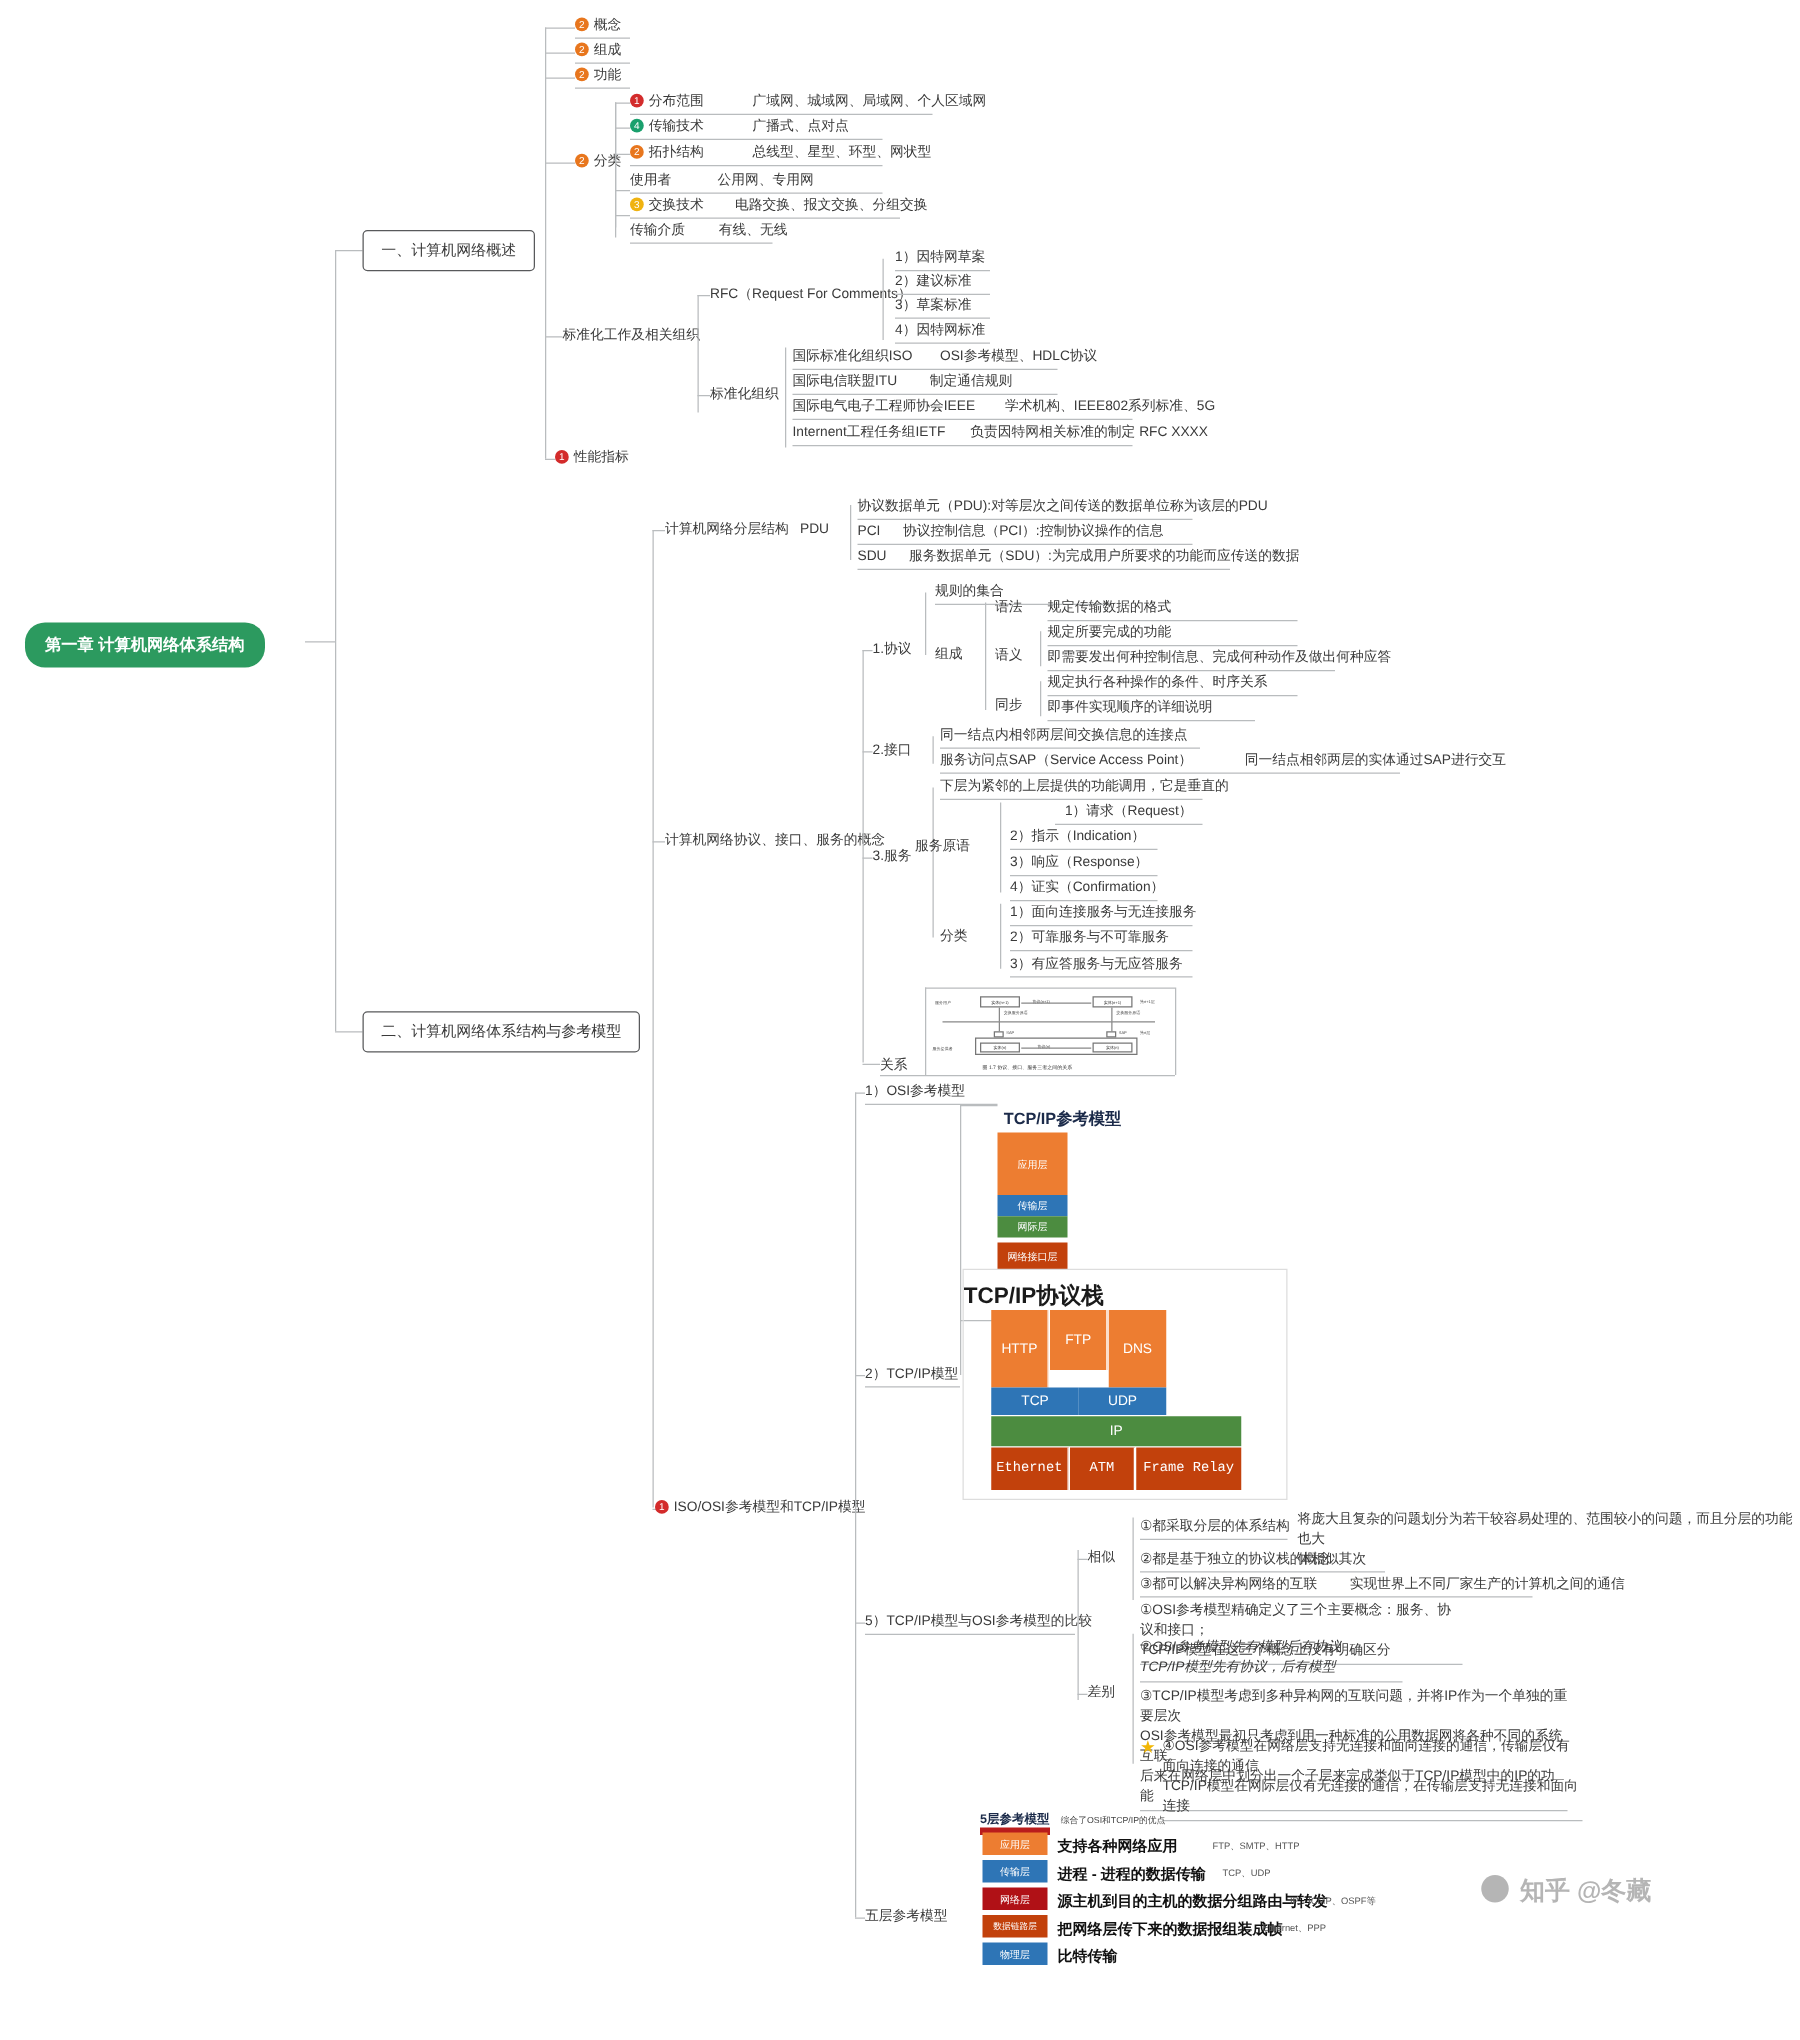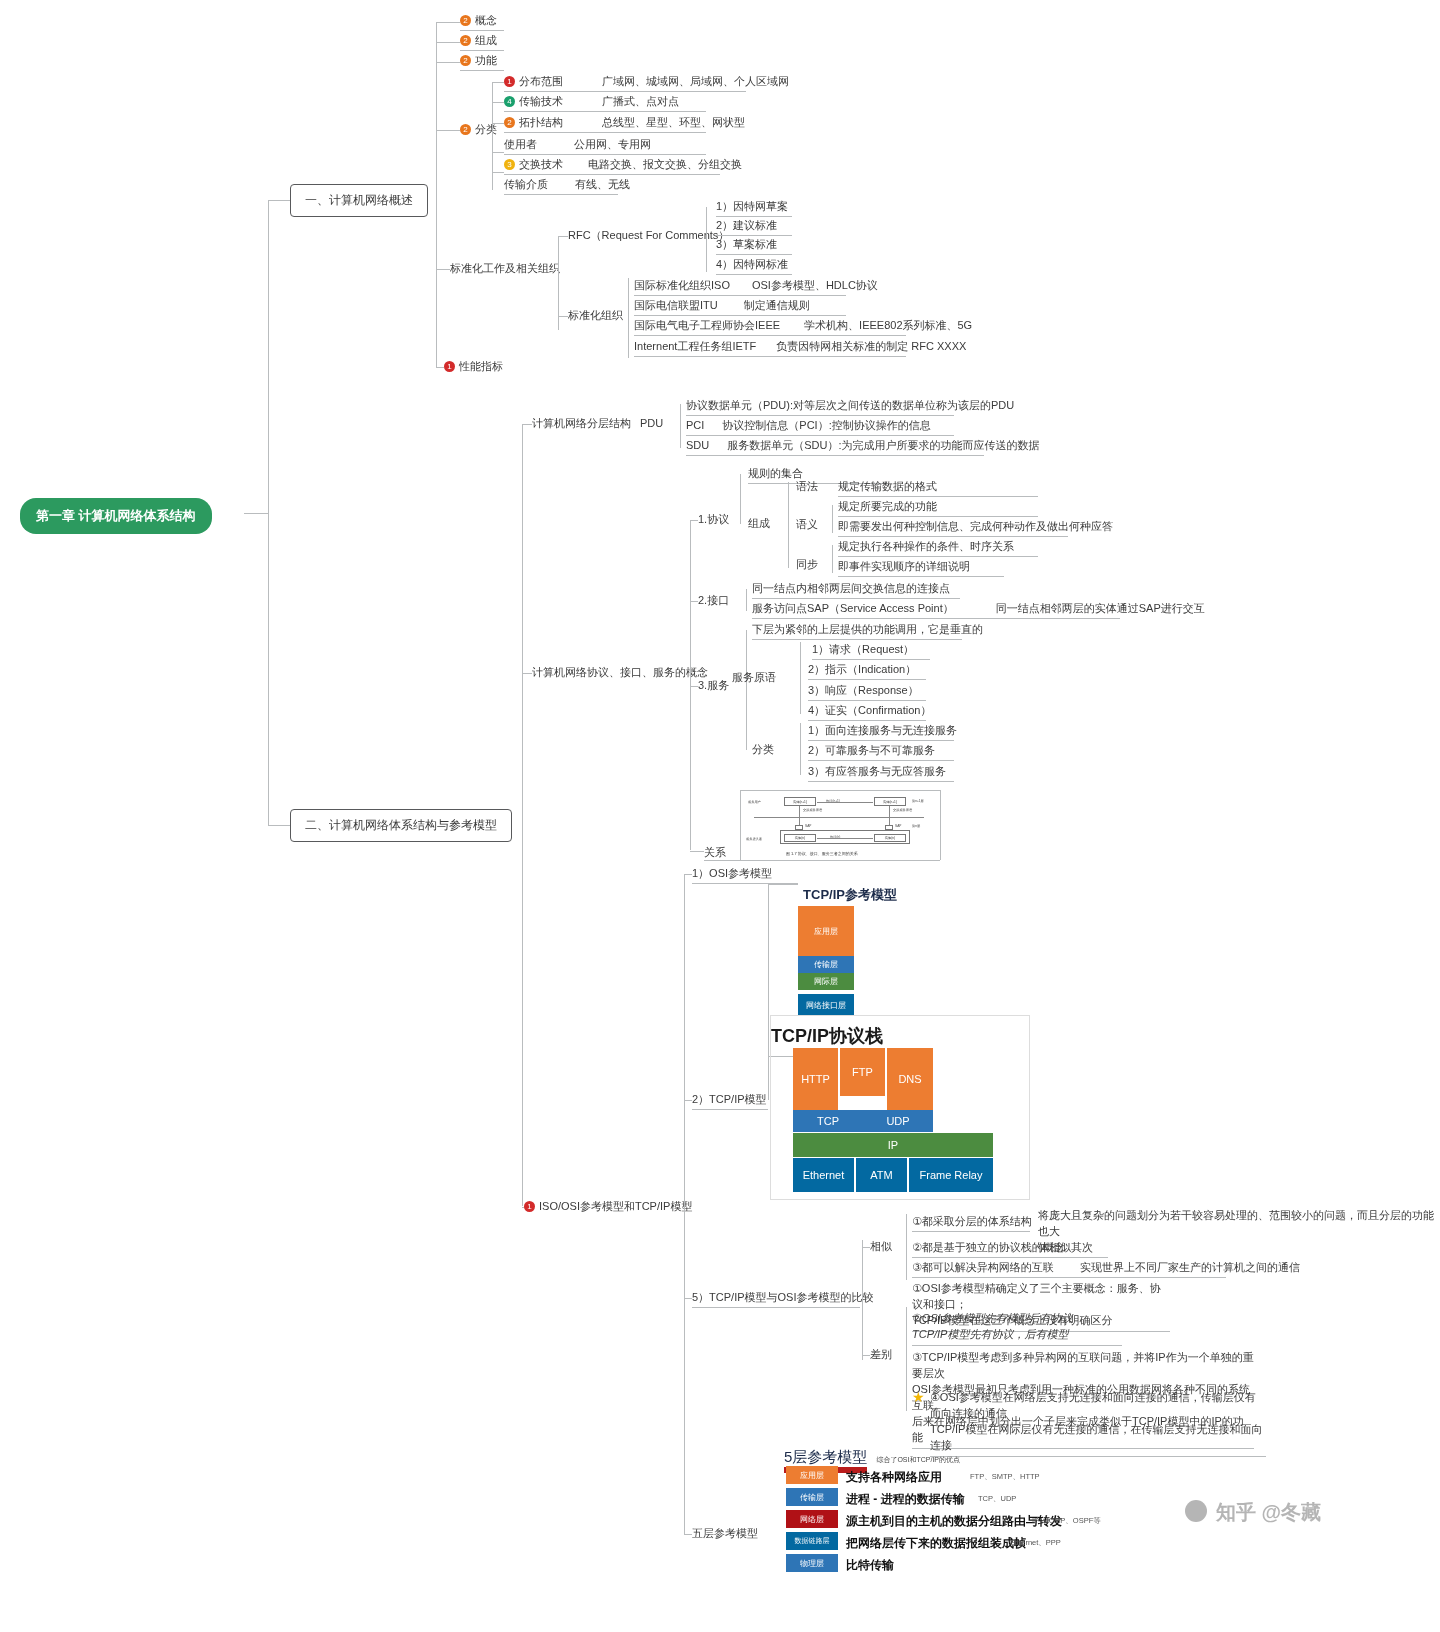--- a/index.html
+++ b/index.html
@@ -45,27 +45,27 @@
   }
   .multi { white-space: pre-line; line-height: 1.45; }
   
   .fig { position: absolute; }
   .fig-title { font-weight: bold; font-size: 13px; color: #1c2b4a; text-align: center; }
   .layerbox { color: #fff; font-size: 8px; text-align: center; display: flex;
               align-items: center; justify-content: center; }
   .c-orange { background: #ED7D31; }
   .c-blue   { background: #2E75B6; }
   .c-green  { background: #4C8C40; }
-  .c-gold   { background: #0369a1; }
+  .c-gold   { background: #c2410c; font-family: Liberation Mono, monospace; }
   .c-red    { background: #B01116; }
   .stack-title { font-weight: bold; font-size: 18px; color: #1a1a1a; }
   .stack-cell { color: #fff; text-align: center; display: flex; align-items: center;
                 justify-content: center; font-size: 11px; }
   
-  .five-title { font-weight: normal; font-size: 15px; color: #1c2b4a;
+  .five-title { font-weight: bold; font-size: 10px; color: #1c2b4a;
                 border-bottom: 6px solid #b91c1c; display: inline-block; }
   .five-sub { font-size: 7px; color: #444; }
   .five-row-main { font-weight: bold; font-size: 12px; color: #111; }
   .five-row-sub { font-size: 7.5px; color: #555; }
   
   .rel { position: absolute; border: 0; }
   .rel-box { position: absolute; border: 1px solid #777; background: #fff;
              font-size: 3.2px; color: #333; display: flex; align-items: center;
              justify-content: center; }
   .rel-lab { position: absolute; font-size: 3.2px; color: #444; white-space: nowrap; }
@@ -221,21 +221,21 @@
 <div class="node ul" style="left:752px; top:601px; width:368px;">
   <span>服务访问点SAP（Service Access Point）</span><span style="display:inline-block;width:42px;"></span><span>同一结点相邻两层的实体通过SAP进行交互</span>
 </div>
 
 <div class="hline" style="left:690px; top:686px; width:8px;"></div>
 <div class="node" style="left:698px; top:678px;">3.服务</div>
 <div class="vline" style="left:746px; top:630px; height:120px;"></div>
 <div class="node ul" style="left:752px; top:622px; width:210px;">下层为紧邻的上层提供的功能调用，它是垂直的</div>
 <div class="node" style="left:732px; top:670px;">服务原语</div>
 <div class="vline" style="left:800px; top:642px; height:72px;"></div>
-<div class="node ul" style="left:812px; top:642px; width:118px;">1）请求（Request）</div>
+<div class="node ul" style="left:844px; top:642px; width:118px;text-align:center;">1）请求（Request）</div>
 <div class="node ul" style="left:808px; top:662px; width:118px;">2）指示（Indication）</div>
 <div class="node ul" style="left:808px; top:683px; width:118px;">3）响应（Response）</div>
 <div class="node ul" style="left:808px; top:703px; width:118px;">4）证实（Confirmation）</div>
 <div class="node" style="left:752px; top:742px;">分类</div>
 <div class="vline" style="left:800px; top:723px; height:52px;"></div>
 <div class="node ul" style="left:808px; top:723px; width:146px;">1）面向连接服务与无连接服务</div>
 <div class="node ul" style="left:808px; top:743px; width:146px;">2）可靠服务与不可靠服务</div>
 <div class="node ul" style="left:808px; top:764px; width:146px;">3）有应答服务与无应答服务</div>
 
 <div class="hline" style="left:690px; top:851px; width:14px;"></div>

